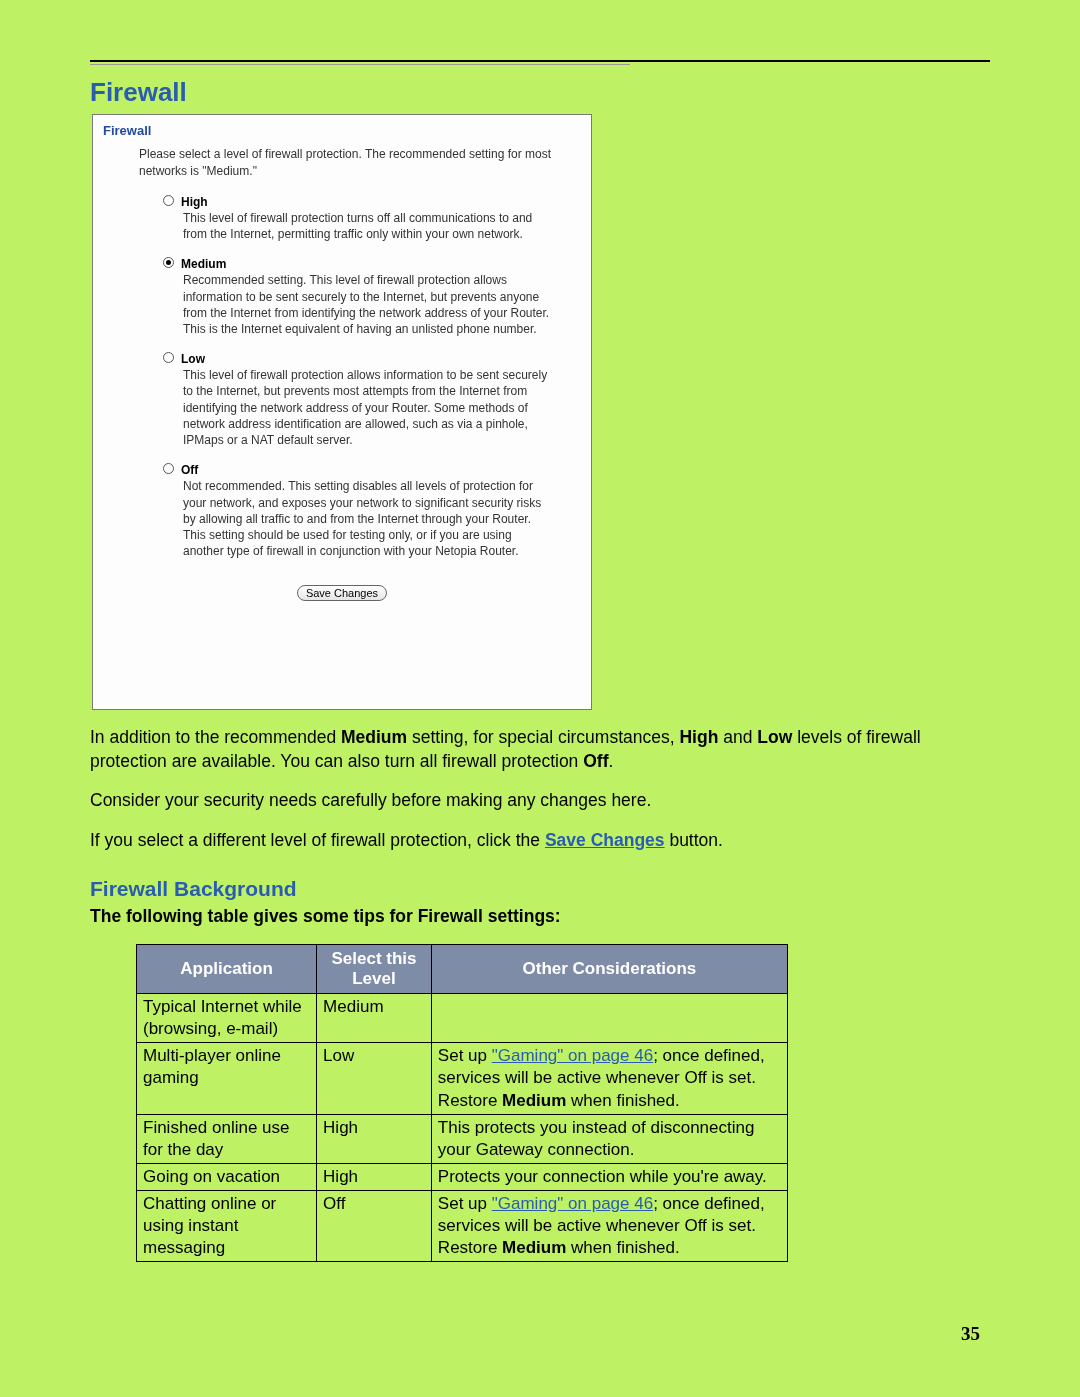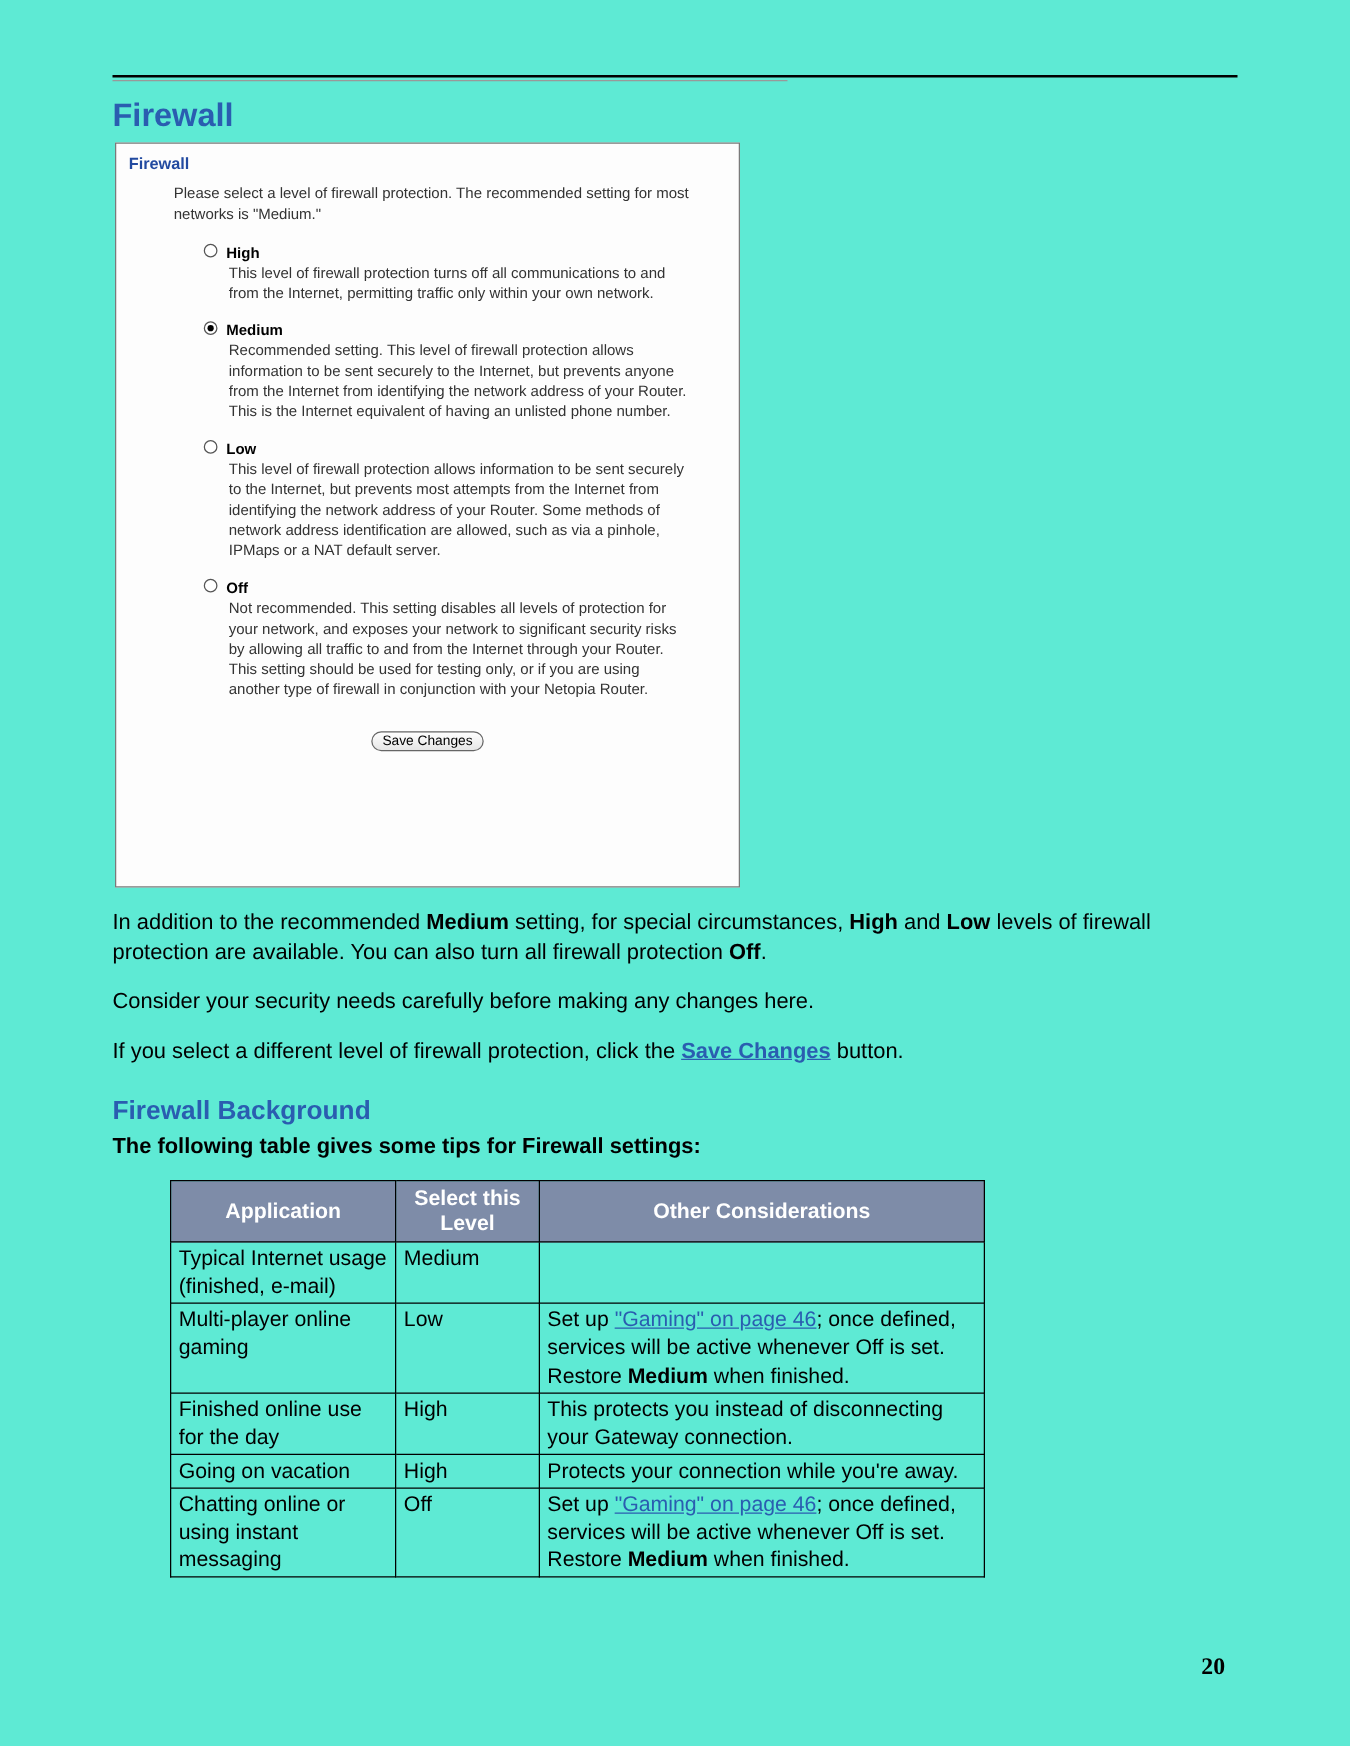--- a/index.html
+++ b/index.html
@@ -8,21 +8,21 @@
     background: #fff;
     font-family: Arial, Helvetica, sans-serif;
     color: #000;
   }
   .page {
     width: 1080px;
     height: 1397px;
     box-sizing: border-box;
     padding: 60px 90px 50px 90px;
     position: relative;
-    background: #5eead4;
+    background: #bef264;
   }
   .top-rule-dark {
     border-top: 2.5px solid #000;
     margin-bottom: 2px;
   }
   .top-rule-light {
     border-top: 1px solid #999;
     width: 60%;
   }
   h1.firewall {
@@ -232,21 +232,21 @@
     <thead>
       <tr>
         <th class="col-app">Application</th>
         <th class="col-level">Select this Level</th>
         <th class="col-other">Other Considerations</th>
       </tr>
     </thead>
     <tbody id="tips-body">
 
     <tr>
-          <td>Typical Internet usage (finished, e-mail)</td>
+          <td>Typical Internet while (browsing, e-mail)</td>
           <td>Medium</td>
           <td></td>
         </tr>
         <tr>
           <td>Multi-player online gaming</td>
           <td>Low</td>
           <td>Set up <a href="#" class="xref">"Gaming" on page 46</a>; once defined, services will be active whenever Off is set. Restore <b>Medium</b> when finished.</td>
         </tr>
         <tr>
           <td>Finished online use for the day</td>
@@ -259,14 +259,14 @@
           <td>Protects your connection while you're away.</td>
         </tr>
         <tr>
           <td>Chatting online or using instant messaging</td>
           <td>Off</td>
           <td>Set up <a href="#" class="xref">"Gaming" on page 46</a>; once defined, services will be active whenever Off is set. Restore <b>Medium</b> when finished.</td>
         </tr>
       </tbody>
   </table>
 
-  <div class="page-number">20</div>
+  <div class="page-number">35</div>
 </div>
 
 </body></html>

